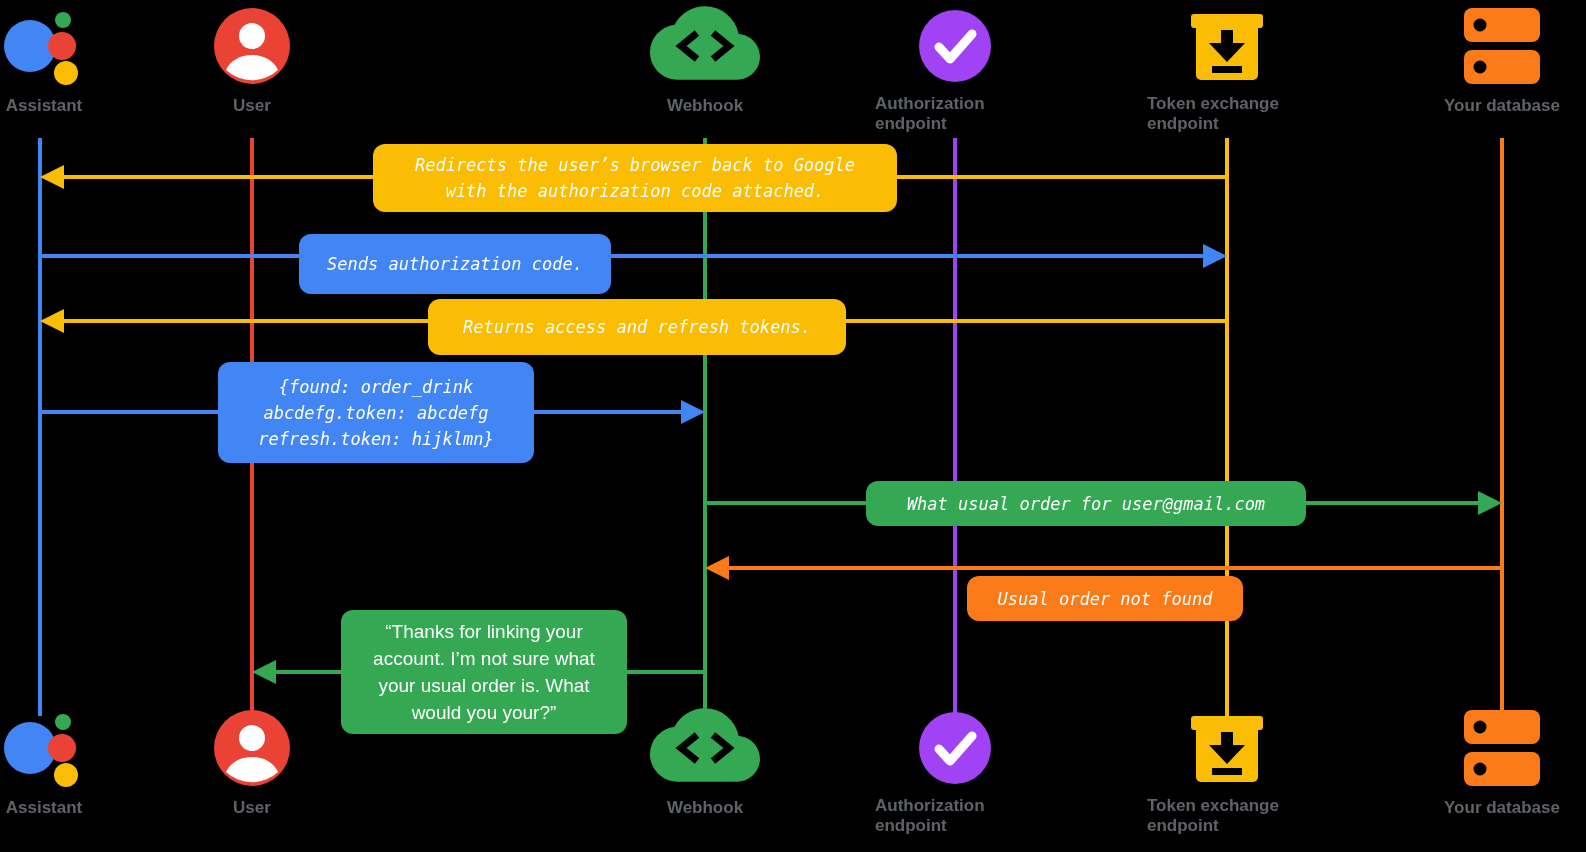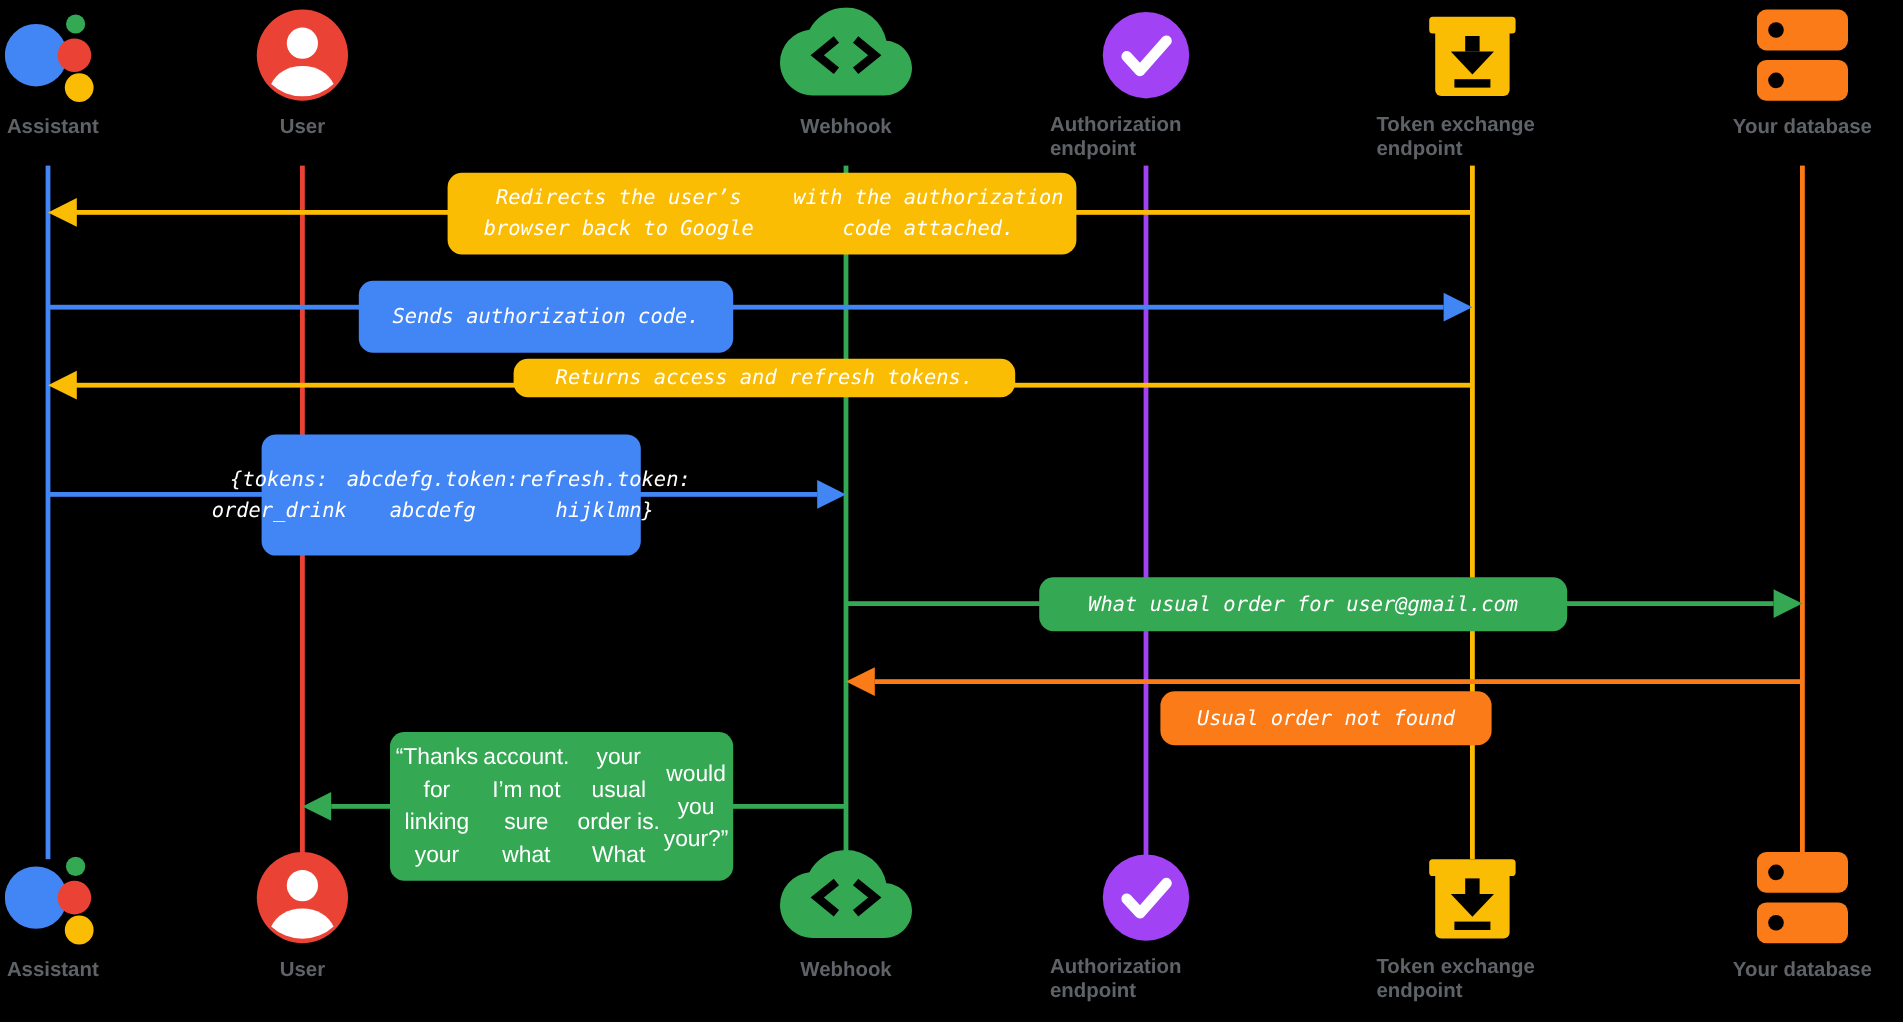--- a/index.html
+++ b/index.html
@@ -16,22 +16,22 @@
 
   .arrow-line { position:absolute; height:4px; z-index:2; }
   .ah { position:absolute; width:0; height:0; z-index:2;
         border-top:12px solid transparent; border-bottom:12px solid transparent; }
   .ah-left  { border-right-width:24px; border-right-style:solid; }
   .ah-right { border-left-width:24px;  border-left-style:solid; }
 
   .msg { position:absolute; border-radius:12px; color:#fff; z-index:3;
          font-family:"DejaVu Sans Mono", monospace; font-style:italic; font-size:17px;
          line-height:26px; text-align:center;
-         display:flex; flex-direction:row; justify-content:center; align-items:center;
-         padding:4px 4px; }
+         display:flex; flex-direction:column; justify-content:center; align-items:center;
+         padding:4px 14px; }
   .msg.quote { font-family:"Liberation Sans", sans-serif; font-style:normal; font-size:19px; line-height:27px; }
 </style>
 </head>
 <body>
 
 <svg width="0" height="0" style="position:absolute" aria-hidden="true">
   <defs>
     <symbol id="icon-assistant" viewBox="0 0 80 80">
       <circle cx="26" cy="40" r="26" fill="#4285f4"></circle>
       <circle cx="59" cy="14" r="8" fill="#34a853"></circle>
@@ -100,39 +100,39 @@
 
   <div class="msg" style="left:373px;top:144px;width:524px;height:68px;background:#fbbc04">
     <div class="msg-line">Redirects the user’s browser back to Google</div>
     <div class="msg-line">with the authorization code attached.</div>
   </div>
 
   <div class="msg" style="left:299px;top:234px;width:312px;height:60px;background:#4285f4">
     <div class="msg-line">Sends authorization code.</div>
   </div>
 
-  <div class="msg" style="left:428px;top:299px;width:418px;height:32px;background:#fbbc04">
+  <div class="msg" style="left:428px;top:299px;width:418px;height:56px;background:#fbbc04">
     <div class="msg-line">Returns access and refresh tokens.</div>
   </div>
 
   <div class="msg" style="left:218px;top:362px;width:316px;height:101px;background:#4285f4">
-    <div class="msg-line">{tokens: order_drink</div>
+    <div class="msg-line">{found: order_drink</div>
     <div class="msg-line">abcdefg.token: abcdefg</div>
     <div class="msg-line">refresh.token: hijklmn}</div>
   </div>
 
   <div class="msg" style="left:866px;top:481px;width:440px;height:45px;background:#34a853">
     <div class="msg-line">What usual order for user@gmail.com</div>
   </div>
 
   <div class="msg" style="left:967px;top:576px;width:276px;height:45px;background:#fa7b17">
     <div class="msg-line">Usual order not found</div>
   </div>
 
-  <div class="msg quote" style="left:325px;top:610px;width:286px;height:124px;background:#34a853">
+  <div class="msg quote" style="left:341px;top:610px;width:286px;height:124px;background:#34a853">
     <div class="msg-line">“Thanks for linking your</div>
     <div class="msg-line">account. I’m not sure what</div>
     <div class="msg-line">your usual order is. What</div>
     <div class="msg-line">would you your?”</div>
   </div>
 
   <div class="actor" style="left:-56px;top:6px">
     <span class="icon-wrap">
         <svg width="80" height="80">
           <use href="#icon-assistant"></use>

